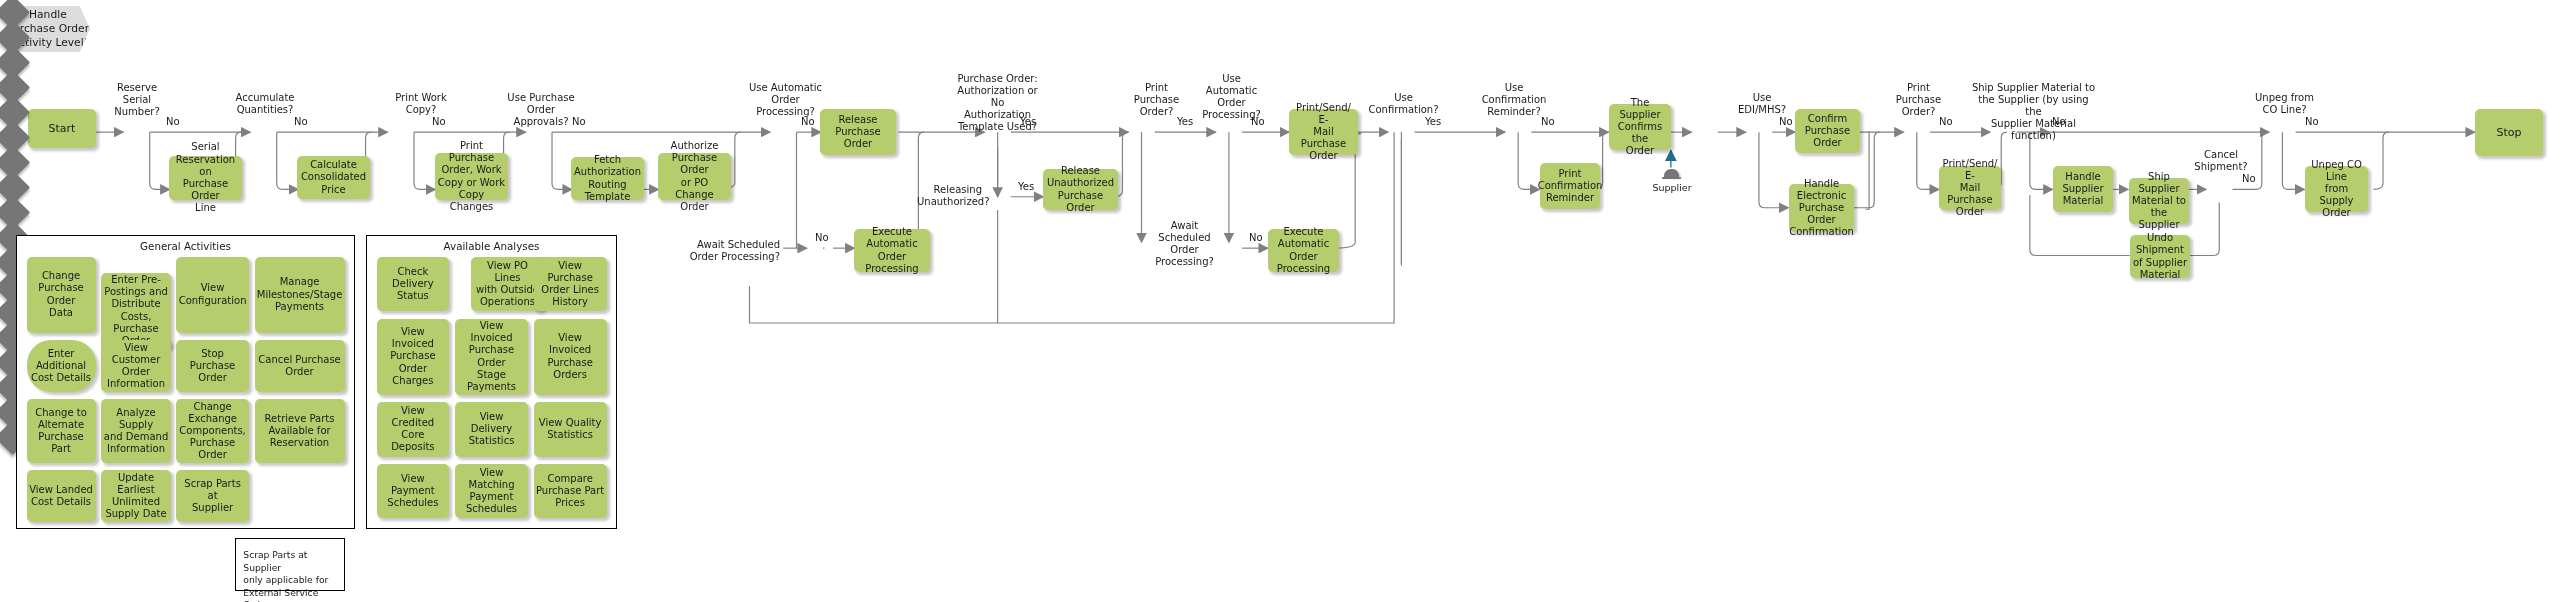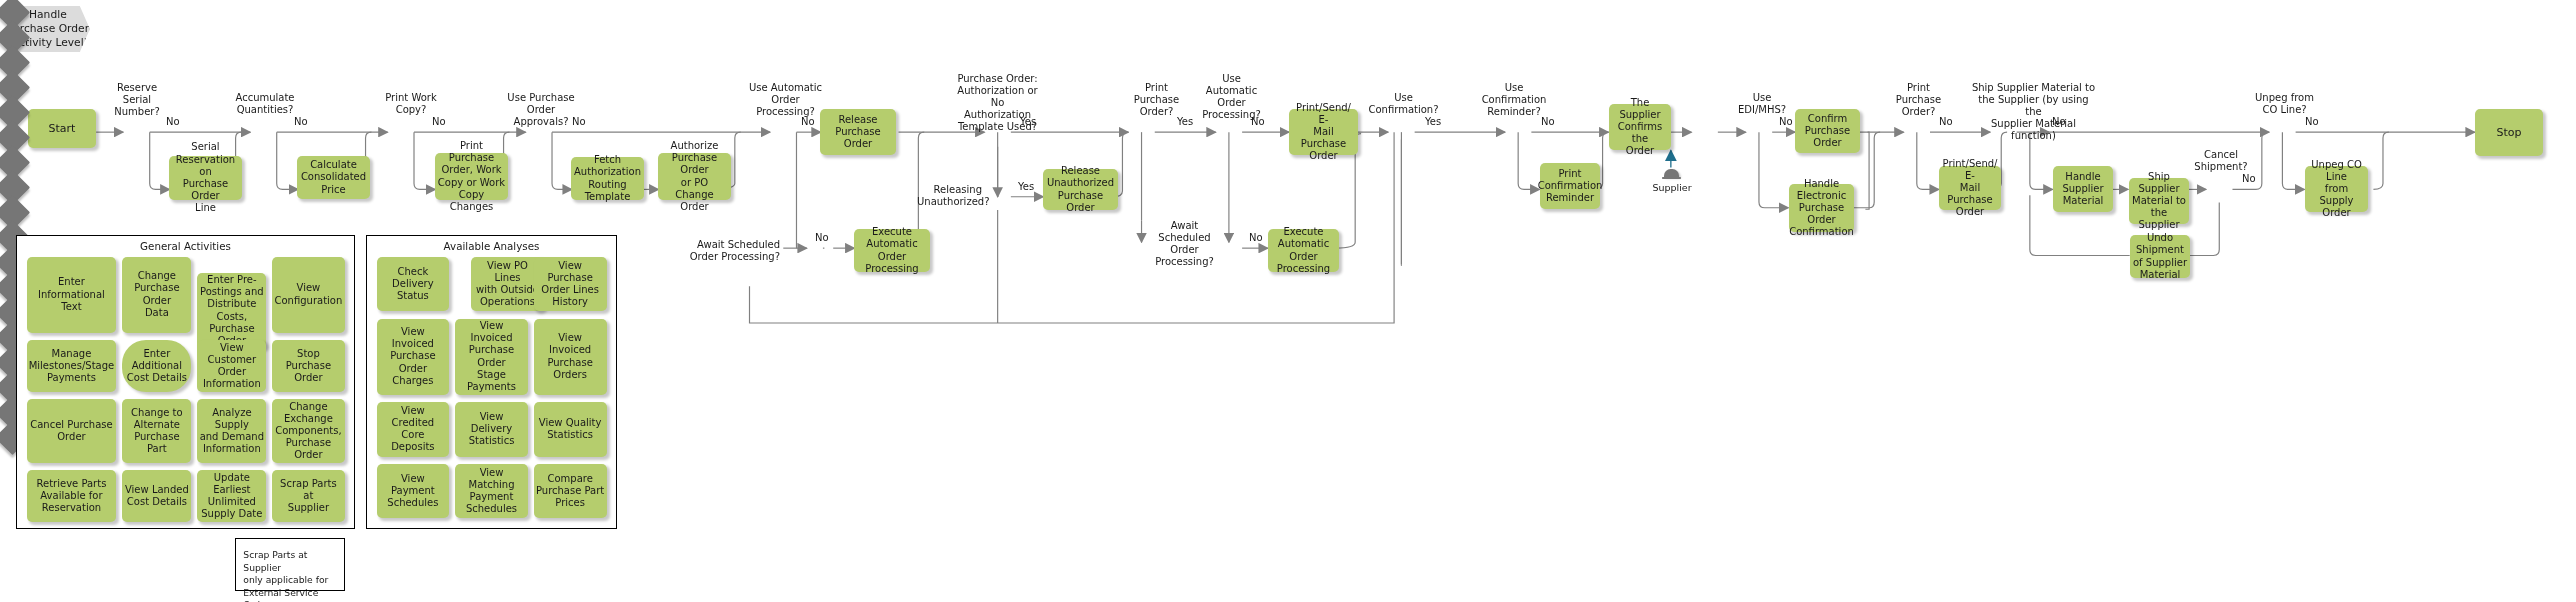--- a/index.html
+++ b/index.html
@@ -298,21 +298,21 @@
 Serial
 Number?</div>
   <div class="branch-label" style="left:166px; top:116px;">No</div>
 
   <div class="decision" style="left:251px; top:120px;"></div>
   <div class="dlabel" style="left: 235px; top: 92px; width: 60px; white-space: pre-line;">Accumulate
 Quantities?</div>
   <div class="branch-label" style="left:294px; top:116px;">No</div>
 
   <div class="decision" style="left:389px; top:120px;"></div>
-  <div class="dlabel" style="left: 381px; top: 92px; width: 60px; white-space: pre-line;">Print Work
+  <div class="dlabel" style="left: 391px; top: 92px; width: 60px; white-space: pre-line;">Print Work
 Copy?</div>
   <div class="branch-label" style="left:432px; top:116px;">No</div>
 
   <div class="decision" style="left:527px; top:120px;"></div>
   <div class="dlabel" style="left: 500px; top: 92px; width: 82px; white-space: pre-line;">Use Purchase
 Order Approvals?</div>
   <div class="branch-label" style="left:572px; top:116px;">No</div>
 
   <div class="decision" style="left:771px; top:120px;"></div>
   <div class="dlabel" style="left: 748px; top: 82px; width: 75px; white-space: pre-line;">Use Automatic
@@ -399,23 +399,20 @@
     <div style="position:absolute;left:2.2px;top:0;width:14.7px;height:8px;background:#767676;border-radius:6.6px 6.6px 0 0;box-shadow:1.5px 1.5px 2.2px rgba(0,0,0,0.25);"></div>
     <div style="position:absolute;left:0;top:8px;width:19px;height:2.2px;background:#767676;border-radius:0.7px;"></div>
   </div>
   <div class="actor-label" style="left:1648px; top:182px; width:48px;">Supplier</div>
 
   <div class="panel" style="left:16px; top:235px; width:339px; height:294px;">
     <div class="panel-title">General Activities</div>
     <div style="position:absolute; left:9.5px; top:20.6px; right:9.5px; bottom:9.5px;
                 display:grid; grid-template-columns:repeat(4,1fr); grid-template-rows:repeat(4,1fr);
                 gap:7.3px 5.9px;">
-      <div class="node activity" style="position: relative; left: 0px; top: 0px; white-space: pre-line;">Enter
-Informational
-Text</div>
       <div class="node activity" style="position: relative; left: 0px; top: 0px; white-space: pre-line;">Change
 Purchase Order
 Data</div>
       <div class="node activity" style="position: relative; left: 0px; top: 16px; white-space: pre-line;">Enter Pre-
 Postings and
 Distribute Costs,
 Purchase Order</div>
       <div class="node activity" style="position: relative; left: 0px; top: 0px; white-space: pre-line;">View
 Configuration</div>
       <div class="node activity" style="position: relative; left: 0px; top: 0px; white-space: pre-line;">Manage

